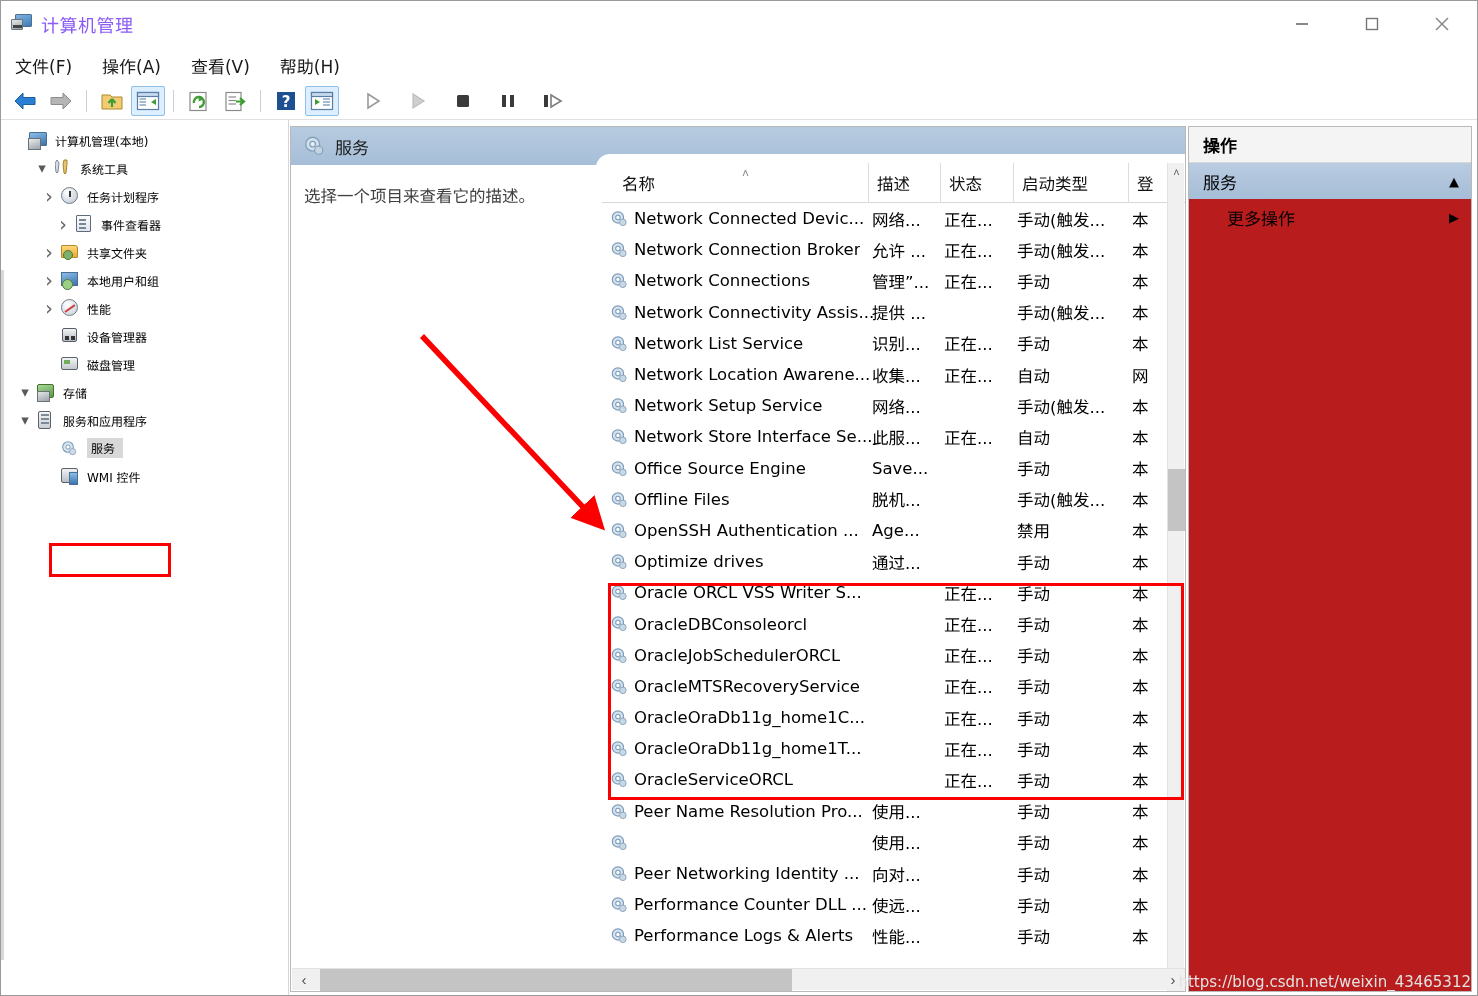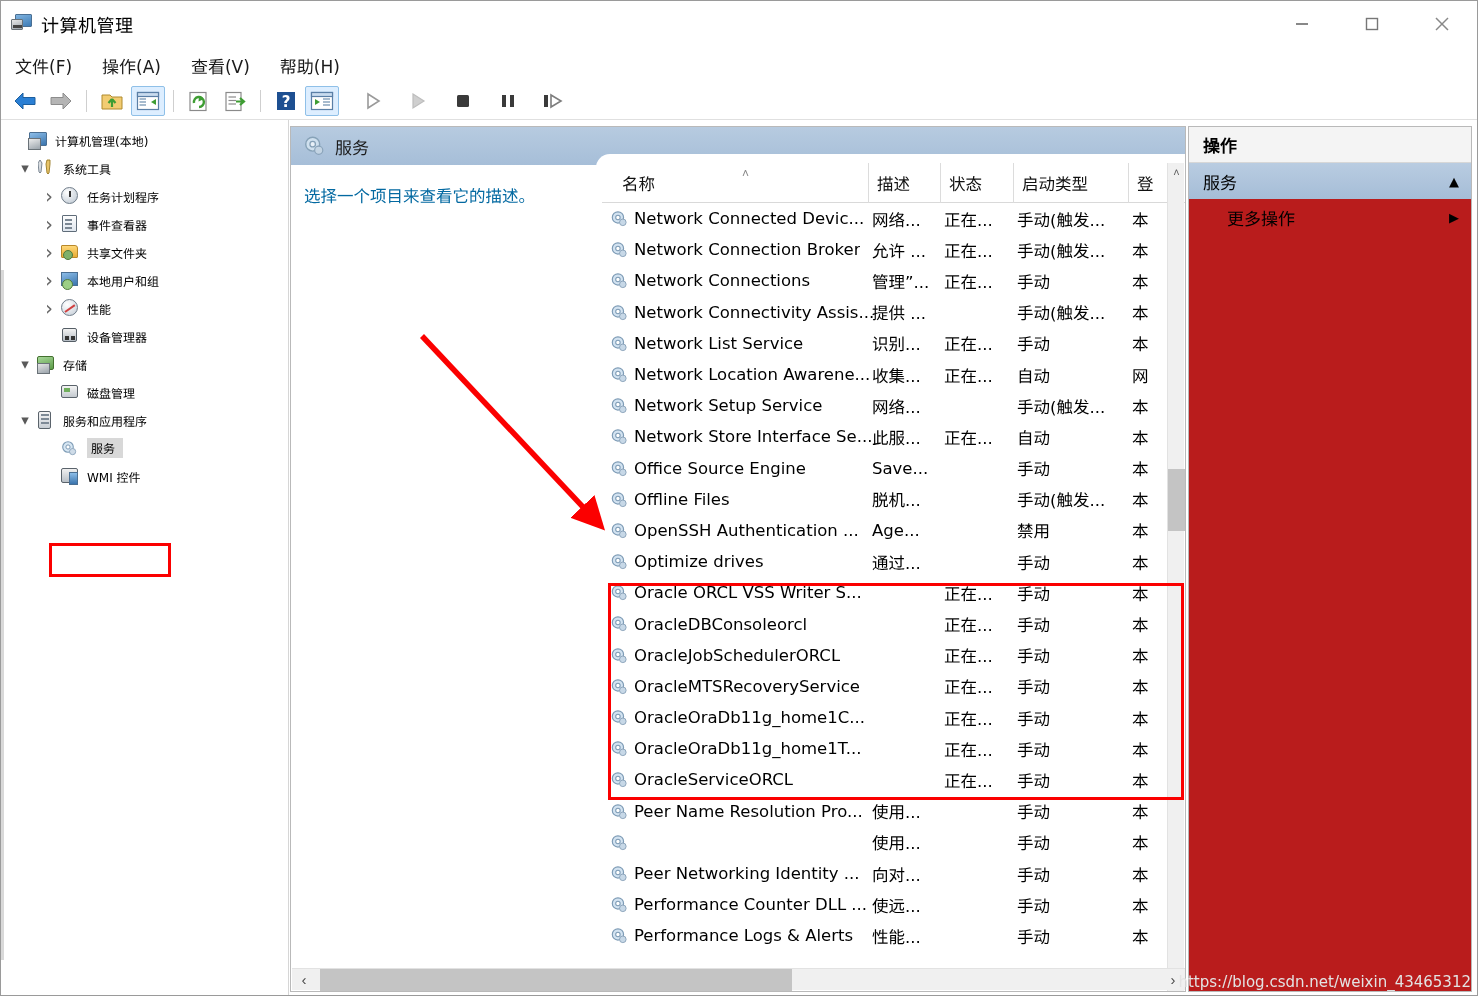--- a/index.html
+++ b/index.html
@@ -41,21 +41,21 @@
     width: 12px; height: 11px;
     background: linear-gradient(160deg,#e8e8e8,#9aa3ab);
     border: 1px solid #6a7278; border-radius: 1px;
   }
   .mon-front::after {
     content:""; position:absolute; left:1px; bottom:1px;
     width:9px; height:3px; background:#444; 
   }
   #title-text {
     margin-left: 8px;
-    font-size: 18px; color: #000000;
+    font-size: 18px; color: #8b5cf6;
     font-family: "DejaVu Sans", sans-serif;
     letter-spacing: 0.5px;
   }
   #win-controls {
     margin-left: auto; display: flex; height: 46px;
   }
   .win-btn {
     width: 70px; height: 46px;
     display: flex; align-items: center; justify-content: center;
     color: #555; background: transparent;
@@ -192,21 +192,21 @@
     font-size: 17px; color: #1a1a1a;
     font-family: "DejaVu Sans", sans-serif;
   }
   #desc-pane {
     position: absolute; left: 1px; top: 38px;
     width: 310px; height: 826px;
     background: #ffffff;
     padding: 18px 0 0 12px;
   }
   #desc-text {
-    font-size: 16.5px; color: #0369a1;
+    font-size: 16.5px; color: #404040;
     font-family: "DejaVu Sans", sans-serif;
   }
   
   #list-tab {
     position: absolute; left: 305px; top: 27px;
     width: 589px; height: 18px;
     background: #ffffff;
     border-top-left-radius: 14px;
   }
 
@@ -497,91 +497,91 @@
     <div id="tree-pane">
 
       <div class="tree-row" style="padding-left:6px">
         <span class="tw-toggle"></span>
         <span class="tw-icon">
             <span class="ic-computer"></span>
           </span>
         <span class="tw-label">计算机管理(本地)</span>
       </div>
 
-      <div class="tree-row" style="padding-left:14px">
+      <div class="tree-row" style="padding-left:31px">
         <span class="tw-toggle chev-down"></span>
         <span class="tw-icon">
           <svg class="ic-tools" viewBox="0 0 16 17">
               <path d="M2 1 l2 3 -1 9 -1 1 -1-1 -1-9 z" fill="#d9dde1" stroke="#6f7c89" stroke-width="0.9"></path>
               <path d="M9 1 l3 0 0 4 -1 9 -1 1 -1-1 -1-9 z" fill="#e8c46a" stroke="#9a7a25" stroke-width="0.9"></path>
             </svg>
         </span>
         <span class="tw-label">系统工具</span>
       </div>
 
       <div class="tree-row" style="padding-left:38px">
         <span class="tw-toggle chev-right"></span>
         <span class="tw-icon">
             <span class="ic-clock"></span>
           </span>
         <span class="tw-label">任务计划程序</span>
       </div>
 
+      <div class="tree-row" style="padding-left:52px">
+        <span class="tw-toggle chev-right"></span>
+        <span class="tw-icon">
+            <span class="ic-event"></span>
+          </span>
+        <span class="tw-label">事件查看器</span>
+      </div>
+
       <div class="tree-row" style="padding-left:38px">
         <span class="tw-toggle chev-right"></span>
         <span class="tw-icon">
-            <span class="ic-event"></span>
-          </span>
-        <span class="tw-label">事件查看器</span>
+            <span class="ic-folder"></span>
+          </span>
+        <span class="tw-label">共享文件夹</span>
       </div>
 
       <div class="tree-row" style="padding-left:38px">
         <span class="tw-toggle chev-right"></span>
         <span class="tw-icon">
-            <span class="ic-folder"></span>
-          </span>
-        <span class="tw-label">共享文件夹</span>
+            <span class="ic-users"></span>
+          </span>
+        <span class="tw-label">本地用户和组</span>
       </div>
 
       <div class="tree-row" style="padding-left:38px">
         <span class="tw-toggle chev-right"></span>
         <span class="tw-icon">
-            <span class="ic-users"></span>
-          </span>
-        <span class="tw-label">本地用户和组</span>
-      </div>
-
-      <div class="tree-row" style="padding-left:38px">
-        <span class="tw-toggle chev-right"></span>
-        <span class="tw-icon">
             <span class="ic-perf"></span>
           </span>
         <span class="tw-label">性能</span>
       </div>
 
       <div class="tree-row" style="padding-left:58px">
         <span class="tw-icon">
             <span class="ic-device"></span>
           </span>
         <span class="tw-label">设备管理器</span>
+      </div>
+
+      <div class="tree-row" style="padding-left:58px">
+        <span class="tw-icon">
+            <span class="ic-disk"></span>
+          </span>
+        <span class="tw-label">磁盘管理</span>
       </div>
 
       <div class="tree-row" style="padding-left:14px">
         <span class="tw-toggle chev-down"></span>
         <span class="tw-icon">
             <span class="ic-storage"></span>
           </span>
         <span class="tw-label">存储</span>
-      </div>
-
-      <div class="tree-row" style="padding-left:58px">
-        <span class="tw-icon">
-            <span class="ic-disk"></span>
-          </span>
-        <span class="tw-label">磁盘管理</span>
       </div>
 
       <div class="tree-row" style="padding-left:14px">
         <span class="tw-toggle chev-down"></span>
         <span class="tw-icon">
             <span class="ic-server"></span>
           </span>
         <span class="tw-label">服务和应用程序</span>
       </div>
 

